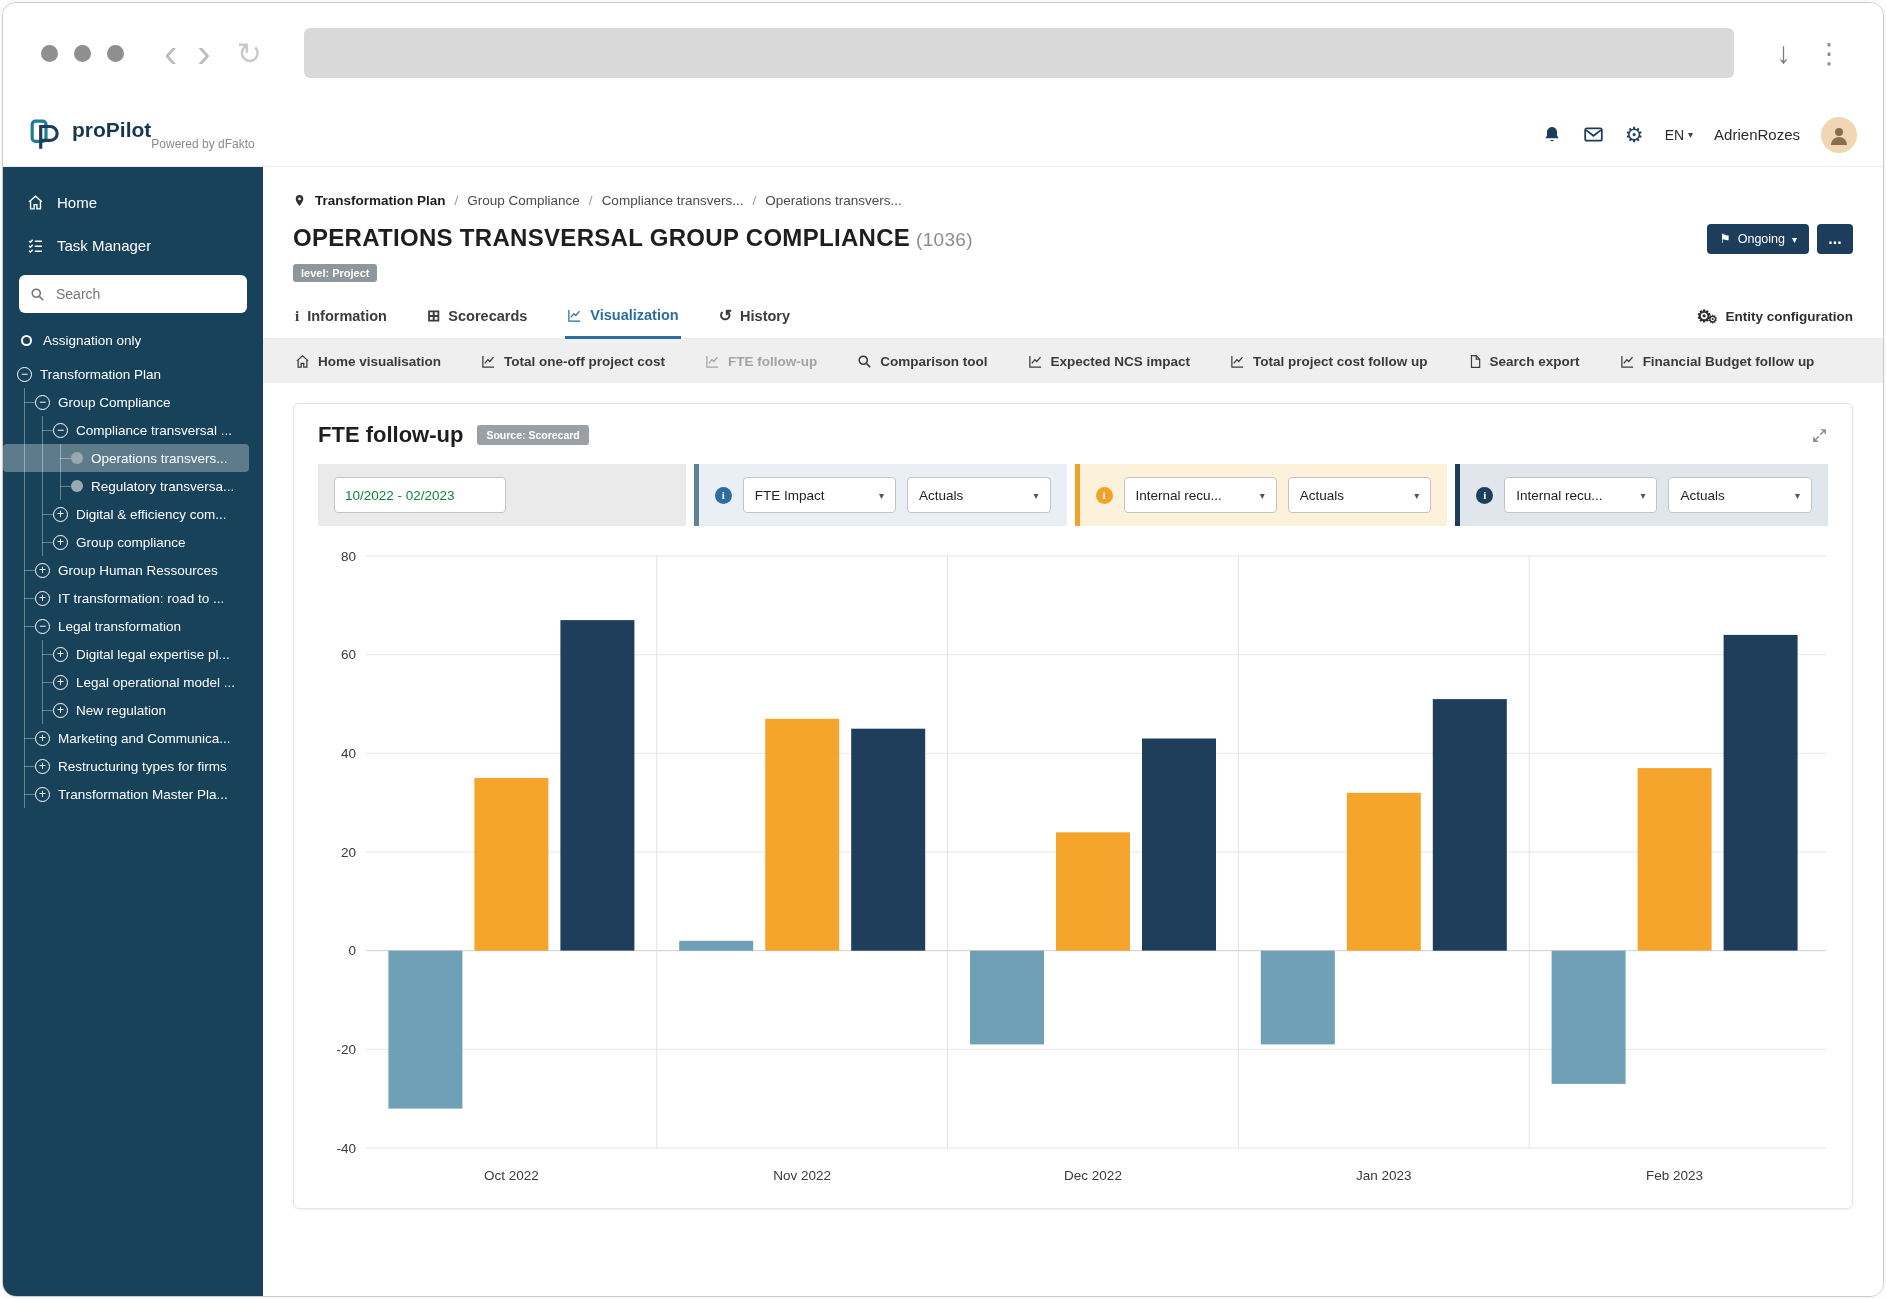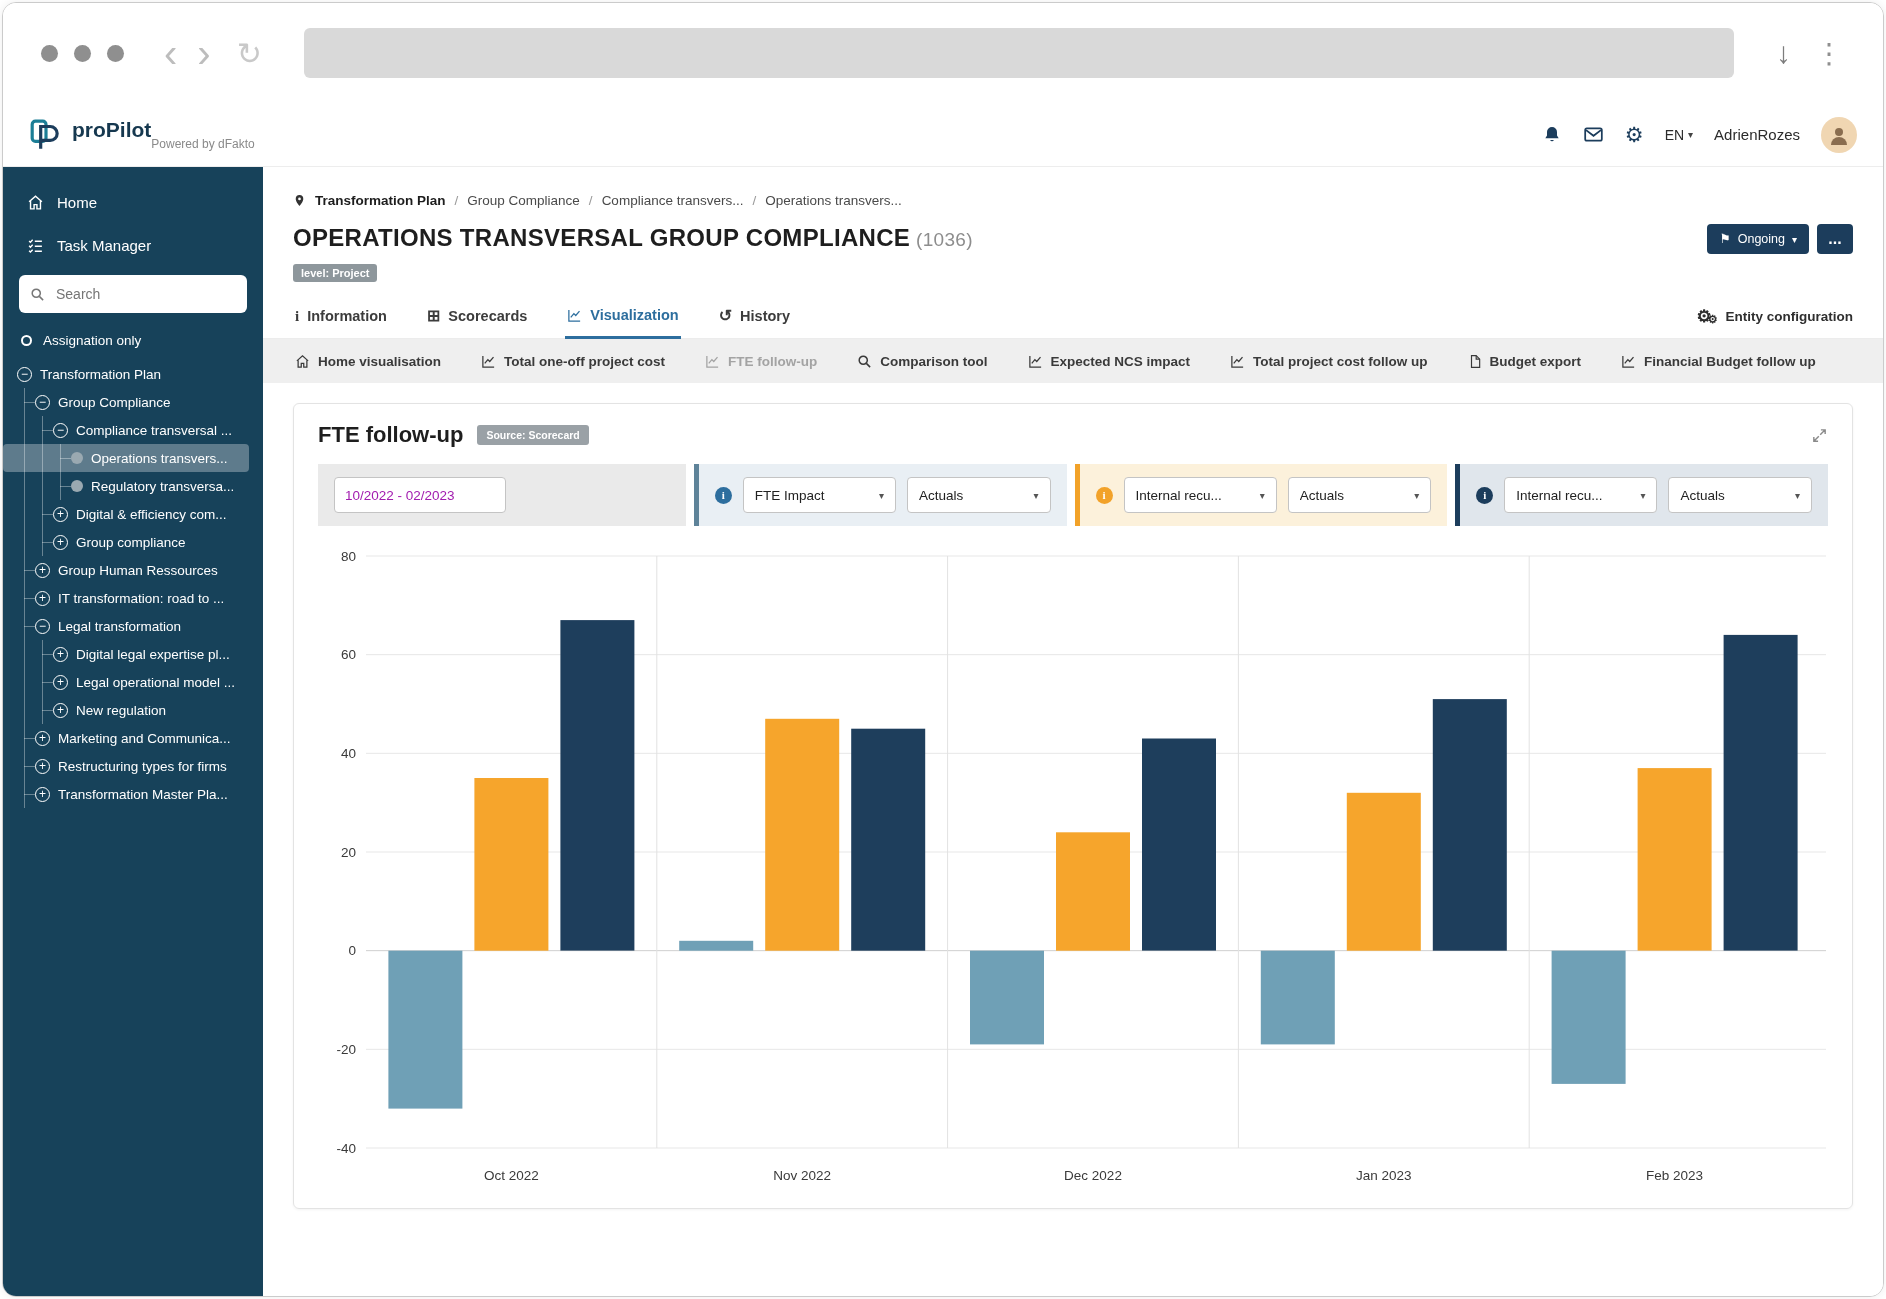--- a/index.html
+++ b/index.html
@@ -101,21 +101,21 @@
   h2 { font-size:22px; margin:0; color:#1e1e1e; }
   .source-badge { background:#9AA1A6; color:#fff; font-size:10.5px; font-weight:bold;
                   padding:4px 9px; border-radius:3px; }
   .expand-btn { margin-left:auto; color:#8a8a8a; cursor:pointer; display:flex; }
 
   .filters { display:flex; gap:8px; margin-top:16px; }
   .filter { height:62px; display:flex; align-items:center; gap:11px; padding:0 16px; flex:1 1 0; }
   .filter.date { background:#EAEAEA; }
   .filter.series { border-left:5px solid #999; }
   .date-input { width:172px; height:36px; border:1px solid #c4c4c4; border-radius:4px;
-                padding:0 10px; font-size:13.5px; color:#a21caf; background:#fff;
+                padding:0 10px; font-size:13.5px; color:#15803d; background:#fff;
                 font-family:"Liberation Sans", sans-serif; }
   .info-dot { width:17px; height:17px; border-radius:50%; background:#2D6E9E; color:#fff;
               flex-shrink:0; display:flex; align-items:center; justify-content:center;
               font-size:11px; font-weight:bold; font-family:"Liberation Serif", serif; }
   .select { background:#fff; border:1px solid #c4c4c4; border-radius:4px; height:36px;
             display:flex; align-items:center; padding:0 11px; font-size:13.5px; color:#222;
             gap:10px; cursor:pointer; }
   .select .sel-caret { margin-left:auto; font-size:10px; color:#555; }
   .metric-select { flex:1.08 1 0; min-width:0; }
   .value-select  { flex:1 1 0; min-width:0;gap:48px; }
@@ -458,21 +458,21 @@
             </span>
             <span>Total project cost follow up</span>
           </div>
           <div class="subtab">
             <span class="ic">
               <svg viewBox="0 0 24 24" width="14" height="15" fill="none" stroke="currentColor" stroke-width="2">
                 <path d="M6 2 H14 L20 8 V22 H6 z"></path>
                 <path d="M14 2 V8 H20"></path>
               </svg>
             </span>
-            <span>Budget export</span>
+            <span>Search export</span>
           </div>
           <div class="subtab">
             <span class="ic">
               <svg viewBox="0 0 24 24" width="15" height="15" fill="none" stroke="currentColor" stroke-width="2">
                 <path d="M3 3 V21 H21"></path>
                 <path d="M6 15 L11 9 L14 12 L20 5"></path>
               </svg>
             </span>
             <span>Financial Budget follow up</span>
           </div>

